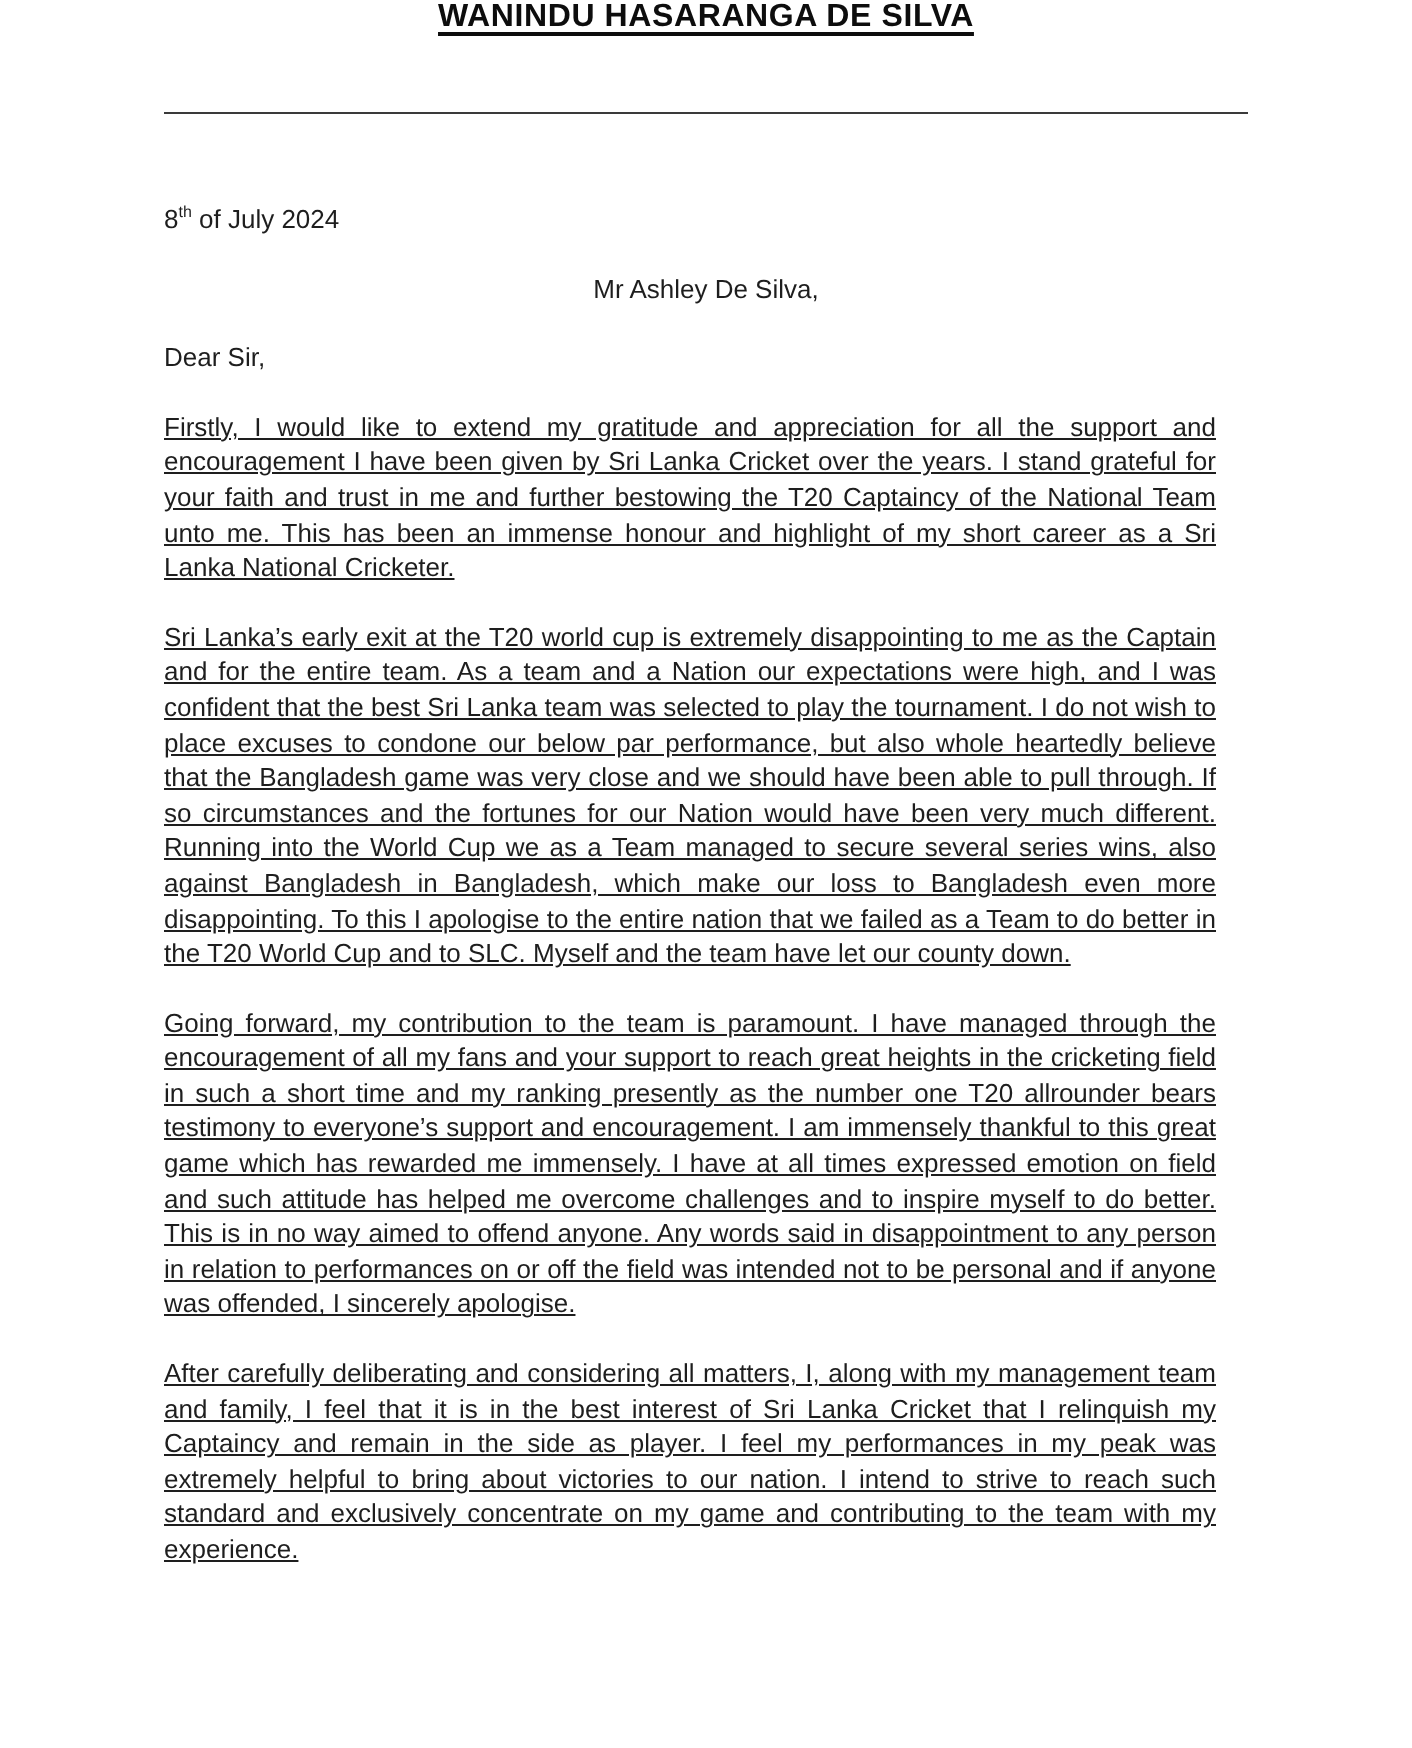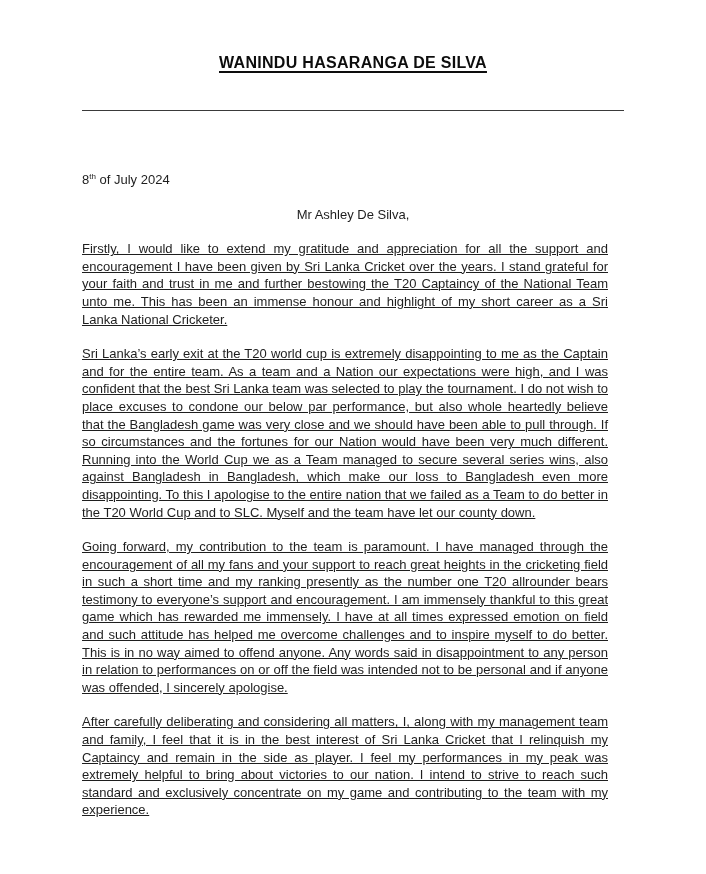--- a/index.html
+++ b/index.html
@@ -12,42 +12,41 @@
     width: 706px;
     height: 874px;
     background: #ffffff;
     font-family: "Liberation Sans", "DejaVu Sans", sans-serif;
     color: #1e1e1e;
     overflow: hidden;
     box-sizing: border-box;
   }
   .doc-title {
     margin: 0;
-    padding-top: 54px;
     text-align: center;
     font-size: 16px;
     font-weight: 700;
     letter-spacing: 0.3px;
     color: #0d0d0d;
     text-decoration: underline;
     text-underline-offset: 3px;
     text-decoration-thickness: 1.5px;
   }
   .rule {
     border: none;
     border-top: 1.4px solid #3a3a3a;
     margin: 38px 82px 0 82px;
   }
   .content {
     margin: 0 82px;
     font-size: 13px;
     line-height: 17.6px;
   }
   .date-line {
-    margin-top: 60px;
+    margin-top: 44px;
   }
   .date-line sup {
     font-size: 8px;
     vertical-align: super;
     line-height: 0;
   }
   .recipient-block {
     margin-top: 17px;
     text-align: center;
   }
@@ -70,20 +69,21 @@
   <hr class="rule">
 
   <div class="content">
 
     <div class="date-line"><span>8</span><sup>th</sup><span> of July 2024</span></div>
 
     <div class="recipient-block">
       <div>Mr Ashley De Silva,</div>
     </div>
 
+    <div class="salutation">Dear Sir,</div>
 
     <p class="body-paragraph">Firstly, I would like to extend my gratitude and appreciation for all the support and encouragement I have been given by Sri Lanka Cricket over the years. I stand grateful for your faith and trust in me and further bestowing the T20 Captaincy of the National Team unto me. This has been an immense honour and highlight of my short career as a Sri Lanka National Cricketer.</p>
 
     <p class="body-paragraph">Sri Lanka’s early exit at the T20 world cup is extremely disappointing to me as the Captain and for the entire team. As a team and a Nation our expectations were high, and I was confident that the best Sri Lanka team was selected to play the tournament. I do not wish to place excuses to condone our below par performance, but also whole heartedly believe that the Bangladesh game was very close and we should have been able to pull through. If so circumstances and the fortunes for our Nation would have been very much different. Running into the World Cup we as a Team managed to secure several series wins, also against Bangladesh in Bangladesh, which make our loss to Bangladesh even more disappointing. To this I apologise to the entire nation that we failed as a Team to do better in the T20 World Cup and to SLC. Myself and the team have let our county down.</p>
 
     <p class="body-paragraph">Going forward, my contribution to the team is paramount. I have managed through the encouragement of all my fans and your support to reach great heights in the cricketing field in such a short time and my ranking presently as the number one T20 allrounder bears testimony to everyone’s support and encouragement. I am immensely thankful to this great game which has rewarded me immensely. I have at all times expressed emotion on field and such attitude has helped me overcome challenges and to inspire myself to do better. This is in no way aimed to offend anyone. Any words said in disappointment to any person in relation to performances on or off the field was intended not to be personal and if anyone was offended, I sincerely apologise.</p>
 
     <p class="body-paragraph">After carefully deliberating and considering all matters, I, along with my management team and family, I feel that it is in the best interest of Sri Lanka Cricket that I relinquish my Captaincy and remain in the side as player. I feel my performances in my peak was extremely helpful to bring about victories to our nation. I intend to strive to reach such standard and exclusively concentrate on my game and contributing to the team with my experience.</p>
 
   </div>

